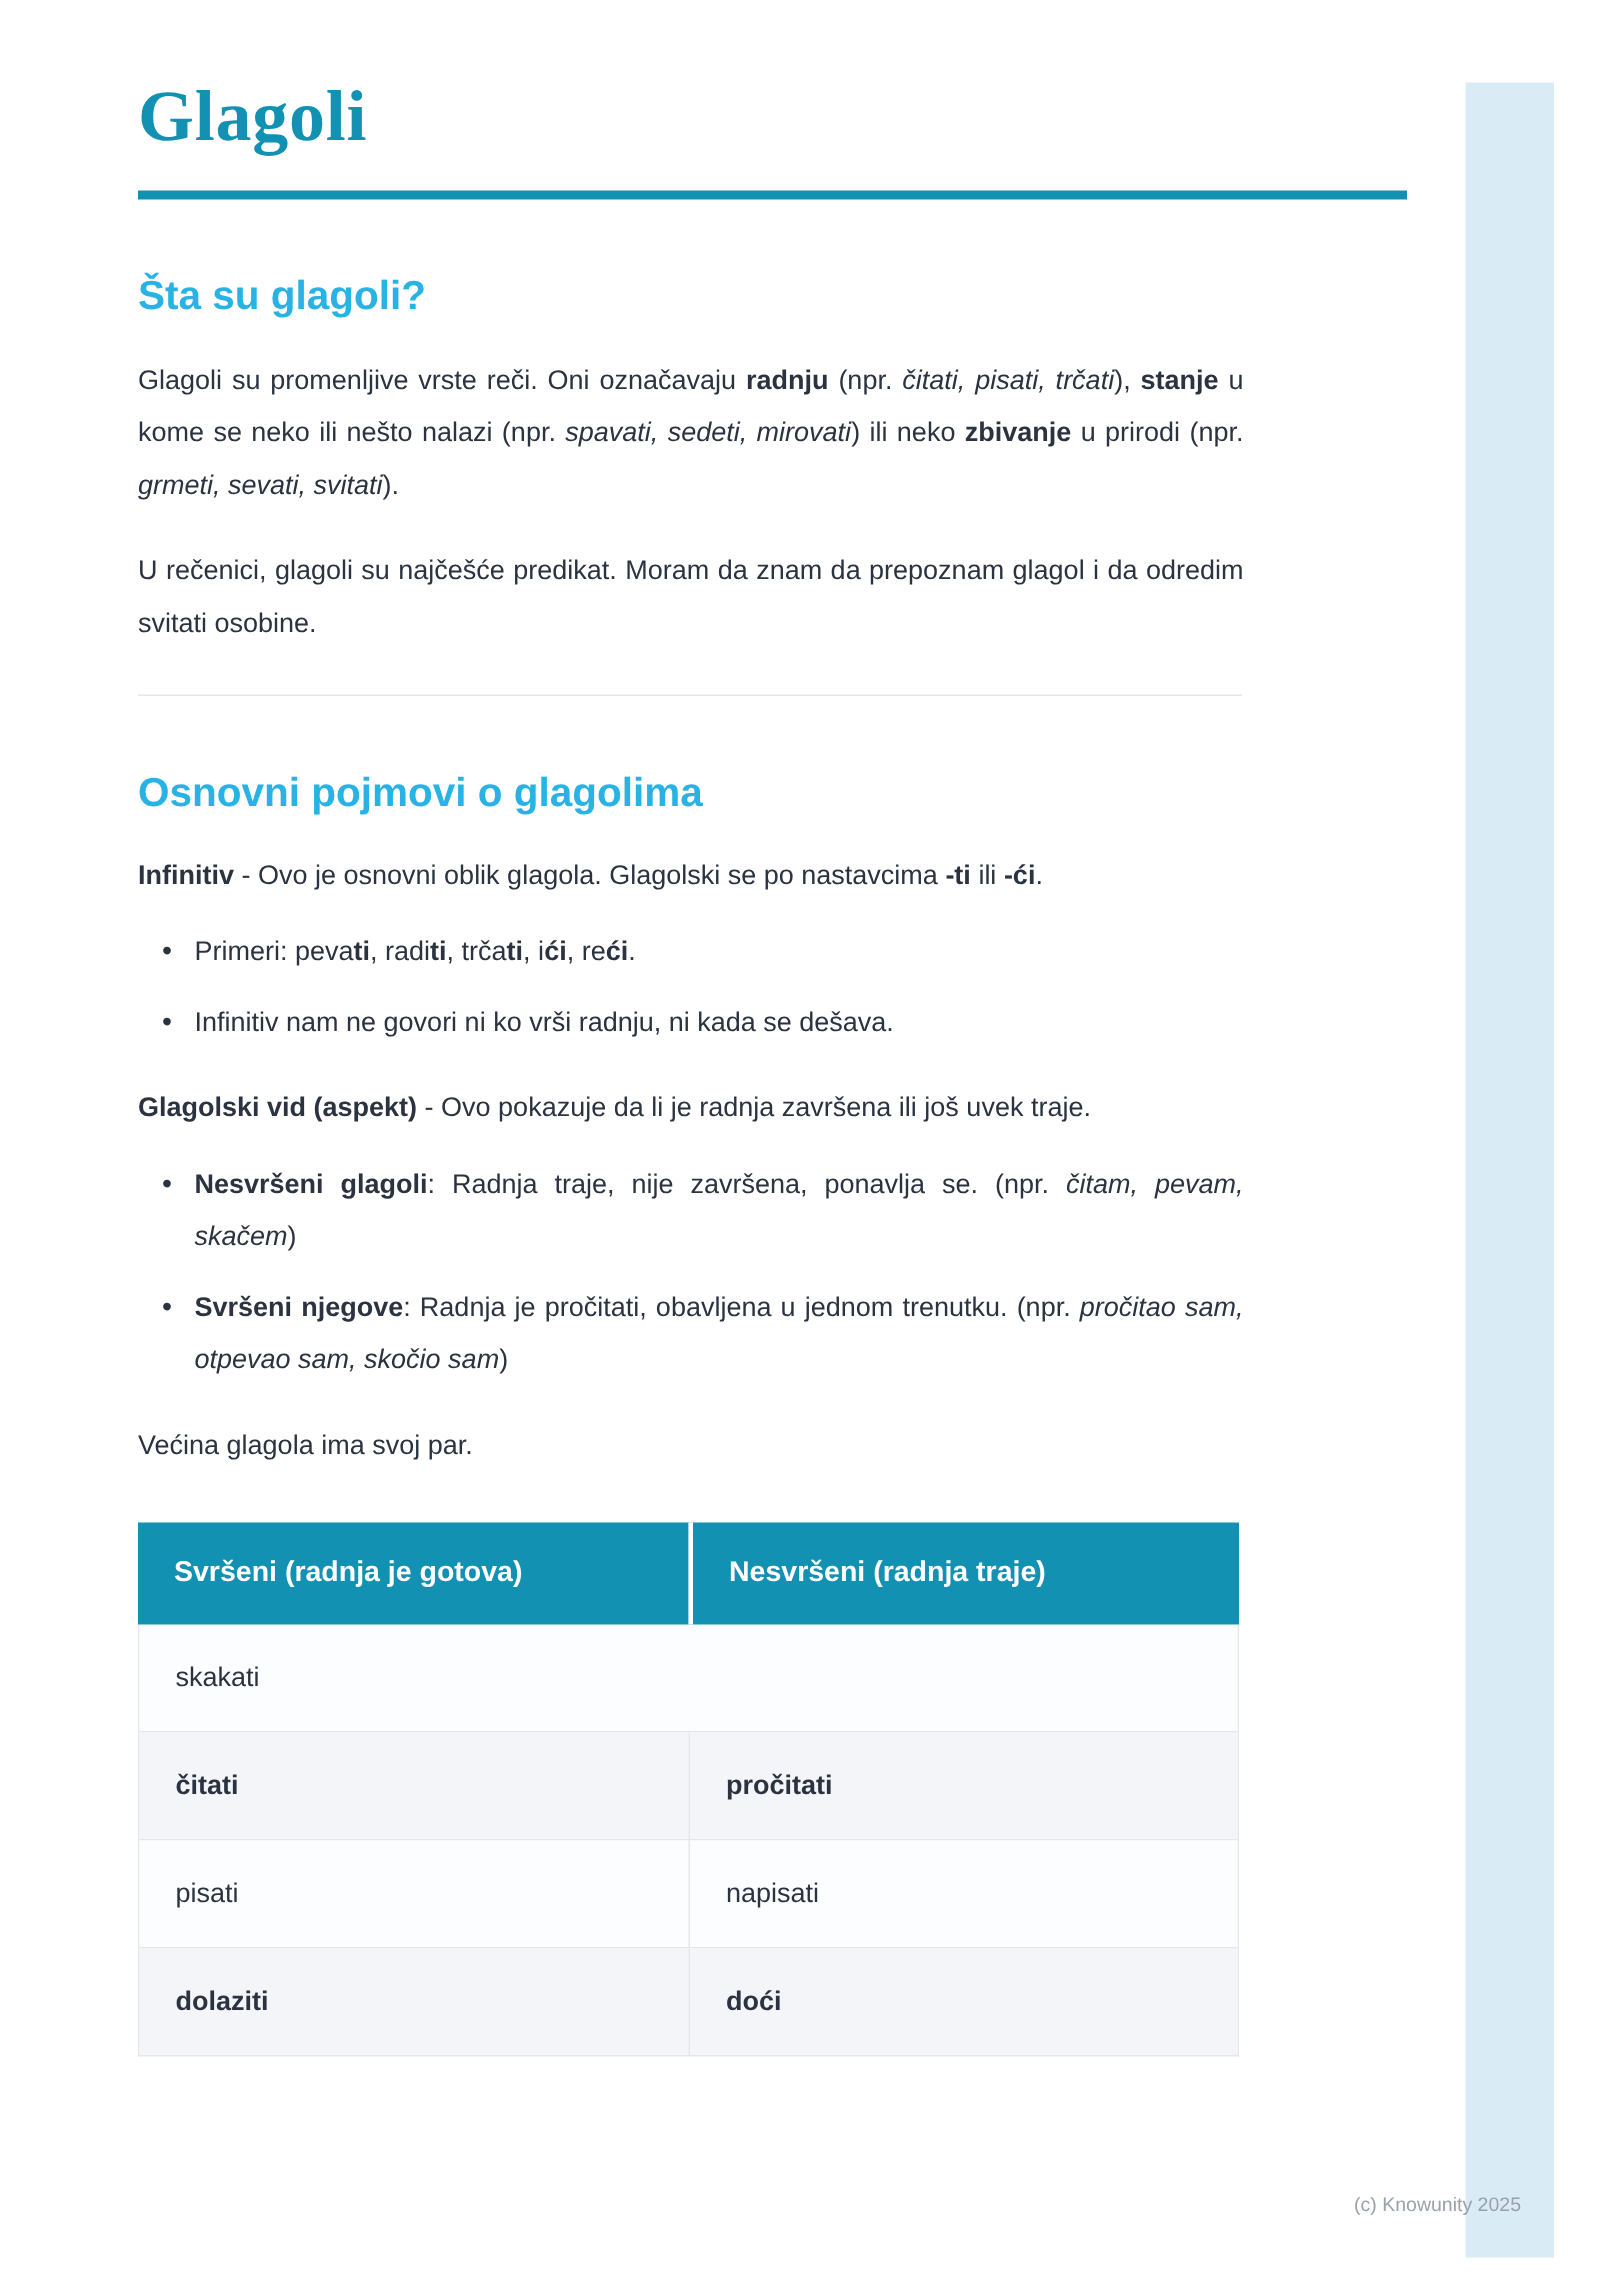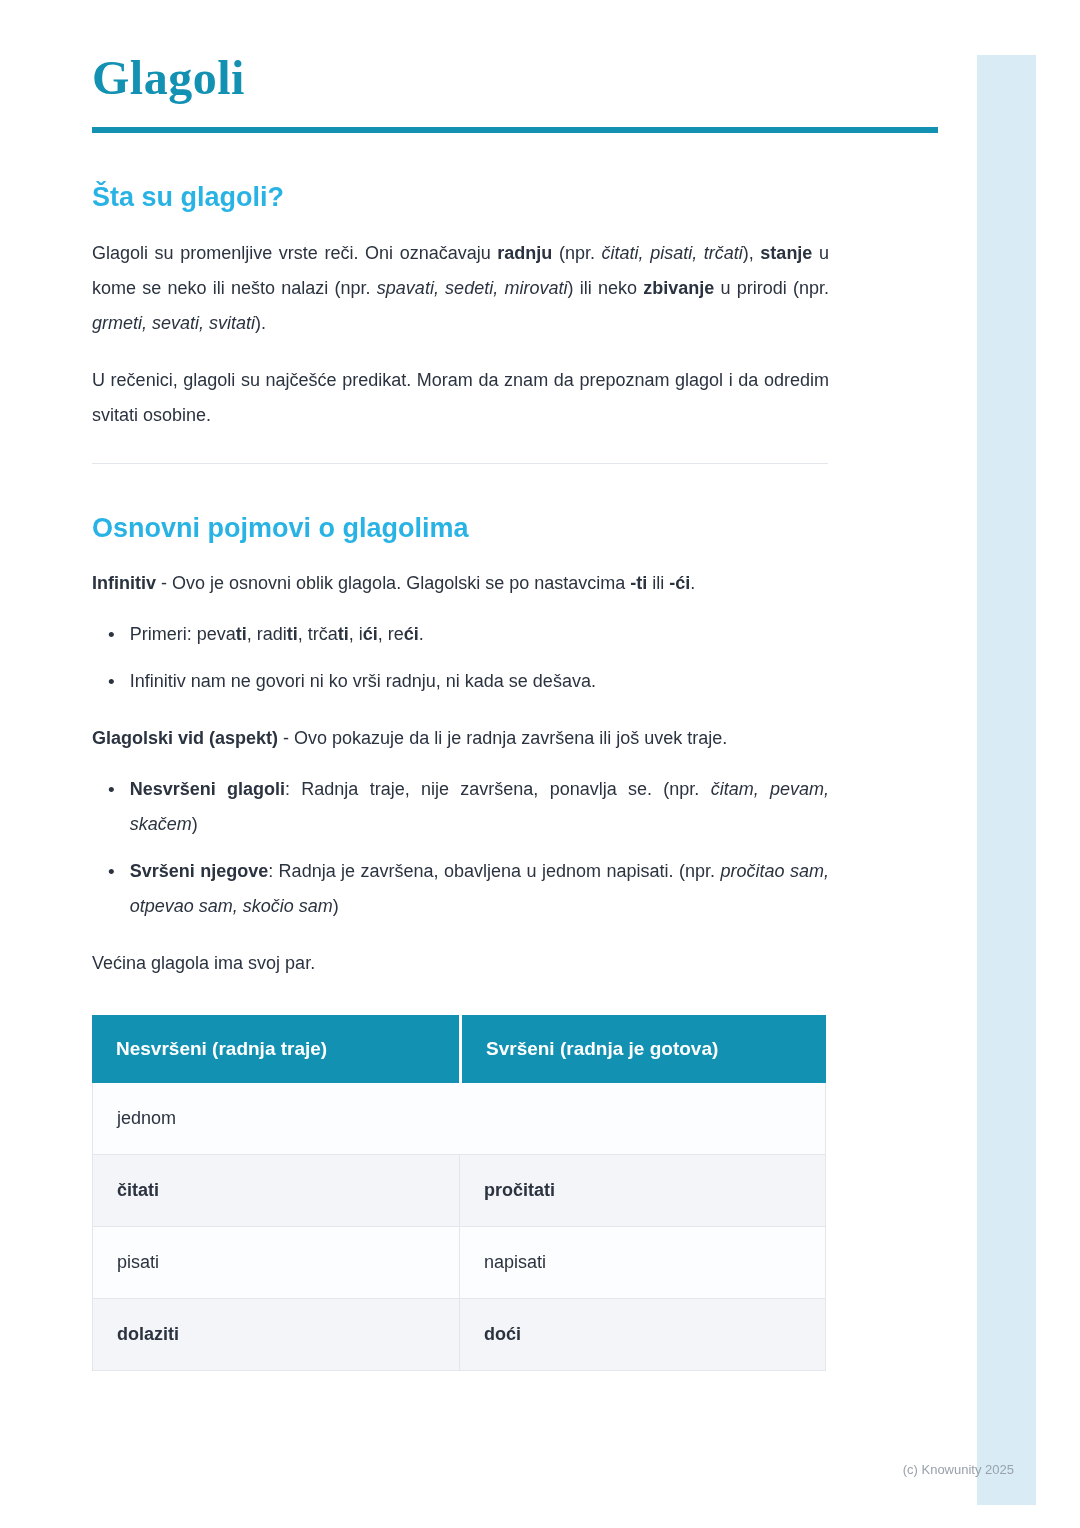--- a/index.html
+++ b/index.html
@@ -118,34 +118,34 @@
 
   <p class="body"><span class="b">Glagolski vid (aspekt)</span><span> - Ovo pokazuje da li je radnja završena ili još uvek traje.</span></p>
 
   <div class="bullets">
     <div class="bullet">
       <span class="dot">•</span>
       <div class="btext"><span class="b">Nesvršeni glagoli</span><span>: Radnja traje, nije završena, ponavlja se. (npr. </span><span class="i">čitam, pevam, skačem</span><span>)</span></div>
     </div>
     <div class="bullet">
       <span class="dot">•</span>
-      <div class="btext"><span class="b">Svršeni njegove</span><span>: Radnja je završena, obavljena u jednom napisati. (npr. </span><span class="i">pročitao sam, otpevao sam, skočio sam</span><span>)</span></div>
+      <div class="btext"><span class="b">Svršeni njegove</span><span>: Radnja je pročitati, obavljena u jednom trenutku. (npr. </span><span class="i">pročitao sam, otpevao sam, skočio sam</span><span>)</span></div>
     </div>
   </div>
 
   <p class="body">Većina glagola ima svoj par.</p>
 
   <div class="vtable">
     <div class="thead">
+      <div class="th">Svršeni (radnja je gotova)</div>
       <div class="th">Nesvršeni (radnja traje)</div>
-      <div class="th">Svršeni (radnja je gotova)</div>
     </div>
     <div class="tbody">
       <div class="trow odd">
-        <div class="td">jednom</div>
+        <div class="td">skakati</div>
       </div>
       <div class="trow even">
         <div class="td">čitati</div>
         <div class="td">pročitati</div>
       </div>
       <div class="trow odd">
         <div class="td">pisati</div>
         <div class="td">napisati</div>
       </div>
       <div class="trow even">

